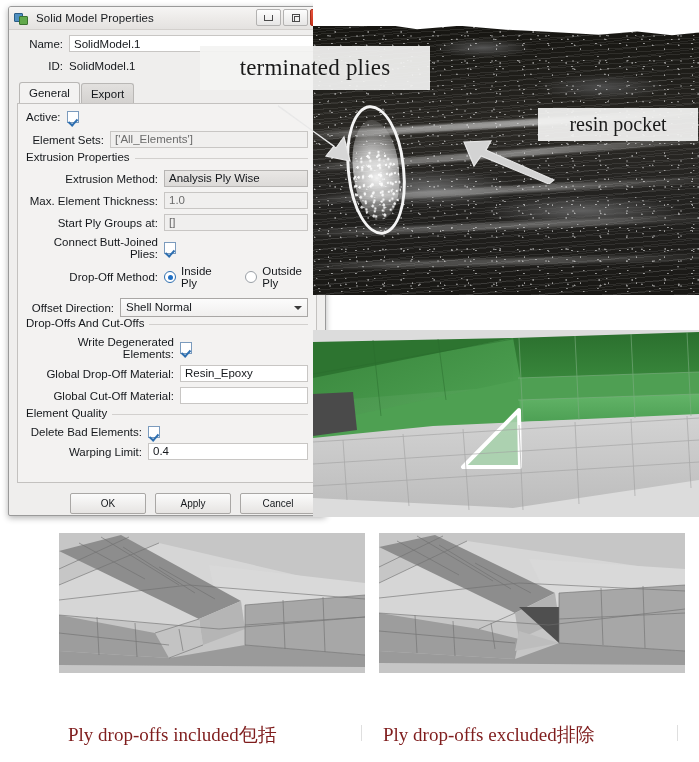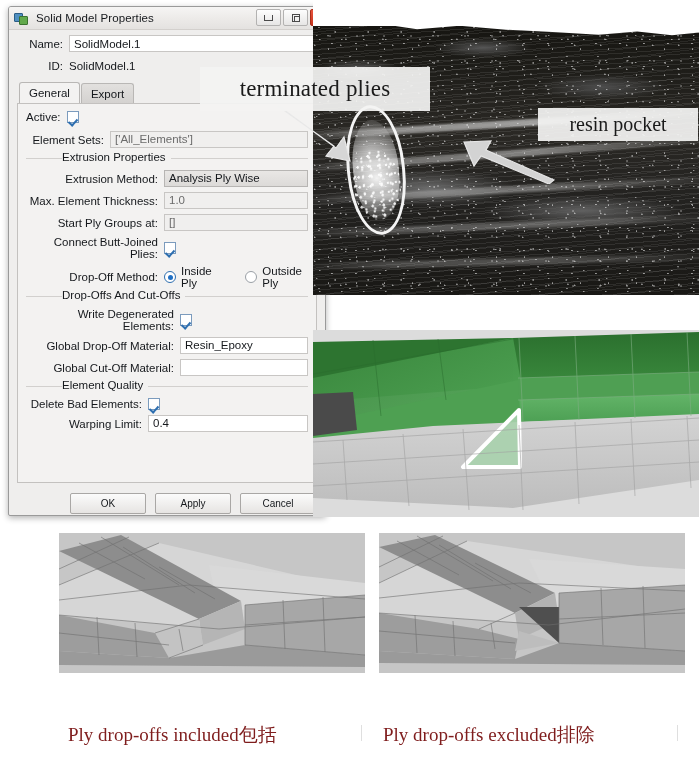--- a/index.html
+++ b/index.html
@@ -122,21 +122,21 @@
     border-radius:50%; background:#1f6fc4;
   }
   .radio-label { font-size:11.5px; color:#15181c; margin-left:5px; }
 
   .group {
     border-top:1px solid #d2d0ce; margin:7px 0 5px 0; padding-top:2px;
     position:relative;
   }
   .group-title {
     font-size:11.5px; color:#15181c; background:#f3f2f1;
-    position:absolute; top:-8px; left:0; padding-right:5px;margin-left:36px;
+    position:absolute; top:-8px; left:0; padding-right:5px;
   }
   .group-inner { padding-top:9px; }
 
   .combo {
     height:19px; background: linear-gradient(to bottom,#fcfcfc,#f0efee);
     border:1px solid #a9a7a5; font-size:11.5px; color:#15181c;
     padding:0 18px 0 5px; line-height:17px; flex:1 1 auto; margin-left:6px;
     position:relative; overflow:hidden; white-space:nowrap;
   }
   .combo .arrow {
@@ -221,21 +221,21 @@
       radial-gradient(circle at 40% 75%, #fff 1px, transparent 1.4px);
     background-size: 9px 8px, 11px 10px, 8px 9px;
   }
 
   .callout {
     position:absolute; z-index:30; background:rgba(243,243,242,0.93);
     font-family:"Liberation Serif", serif; color:#1a1a1a;
     display:flex; align-items:center; justify-content:center;
   }
   #callout-terminated {
-    left:200px; top:67px; width:230px; height:44px; font-size:23px;
+    left:200px; top:46px; width:230px; height:44px; font-size:23px;
     letter-spacing:.2px;
   }
   #callout-resin {
     left:538px; top:108px; width:160px; height:33px; font-size:20px;
   }
   #callout-plydrop {
     left:521px; top:427px; width:178px; height:41px; font-size:21px;
     background:rgba(250,250,249,0.95);
   }
   .arrow-svg { position:absolute; z-index:29; pointer-events:none; }
@@ -349,20 +349,27 @@
               </div>
               <div style="display:flex;align-items:center;margin-left:26px;">
                 <span class="radio"></span>
                 <span class="radio-label">Outside Ply</span>
               </div>
             </div>
 
           </div>
         </div>
 
+        <div class="row" style="margin:9px 0 4px 0;">
+          <div class="lab" style="width:88px;flex:0 0 88px;">Offset Direction:</div>
+          <div class="combo">
+            <span>Shell Normal</span>
+            <span class="arrow"></span>
+          </div>
+        </div>
 
         <div class="group">
           <div class="group-title">Drop-Offs And Cut-Offs</div>
           <div class="group-inner">
 
             <div class="row">
               <div class="lab" style="width:148px;flex:0 0 148px;">Write Degenerated Elements:</div>
               <div class="checkbox"></div>
             </div>
 

